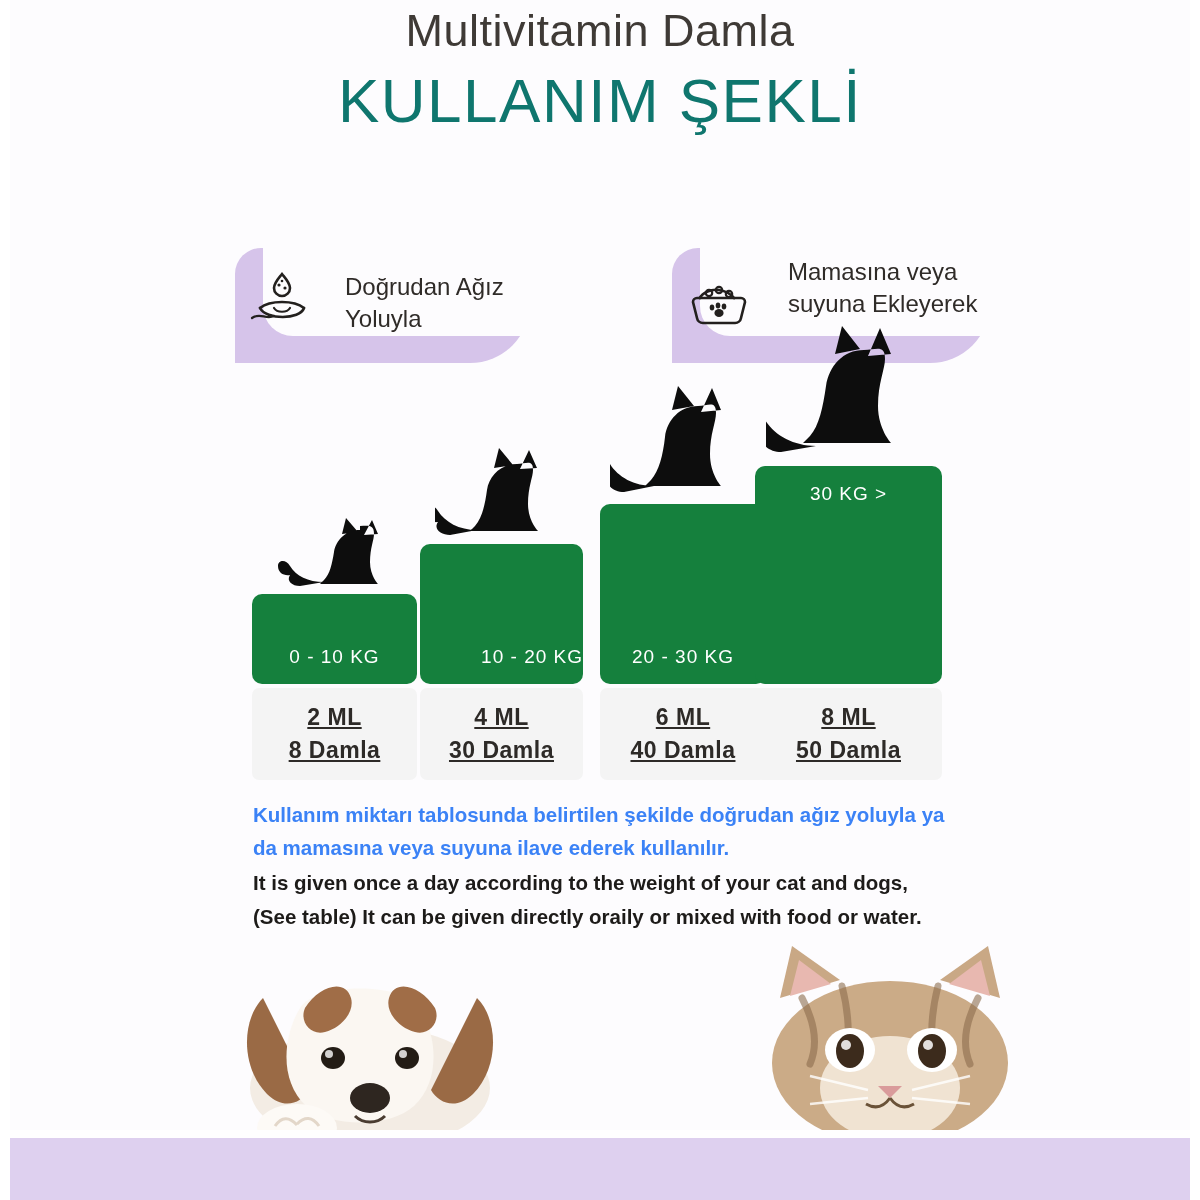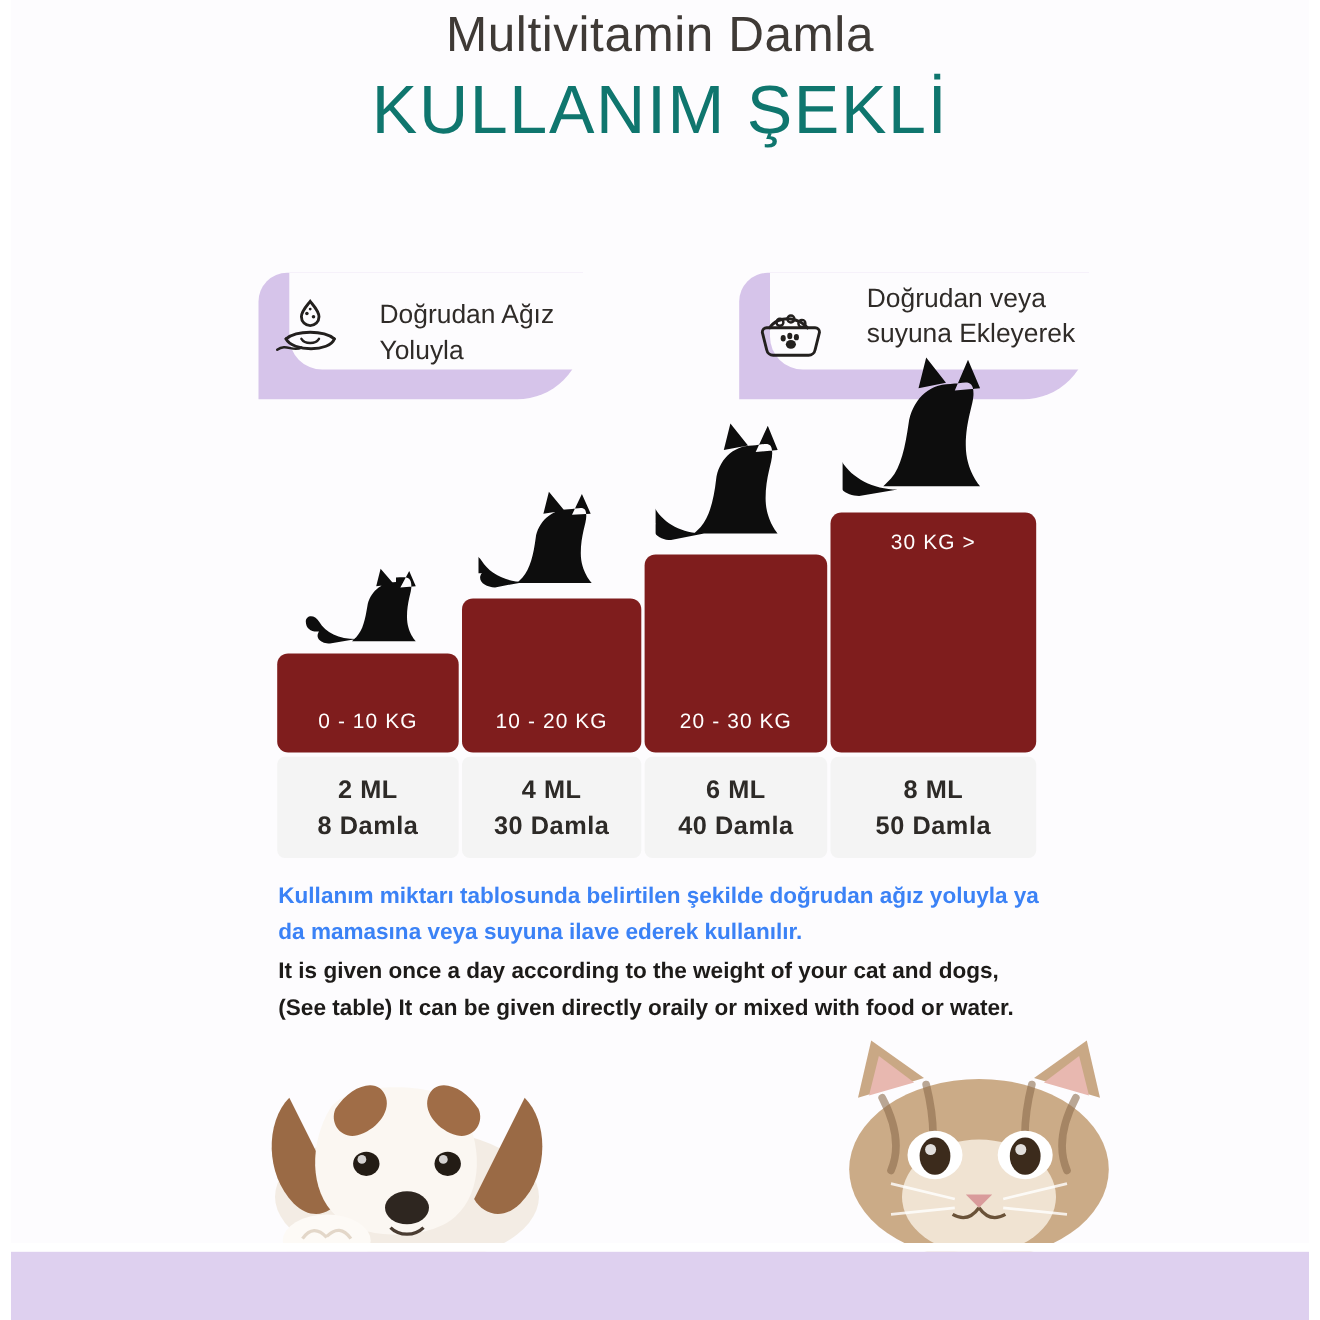--- a/index.html
+++ b/index.html
@@ -110,21 +110,21 @@
     left: 252px;
     top: 400px;
     width: 690px;
     height: 380px;
   }
   .col {
     position: absolute;
     bottom: 0;
   }
   .bar {
-    background: #7f1d1d;
+    background: #15803d;
     border-radius: 10px;
     color: #ffffff;
     display: flex;
     align-items: flex-end;
     justify-content: center;
     box-sizing: border-box;
     padding-bottom: 16px;
     font-size: 19px;
     letter-spacing: 1px;
     font-weight: normal;
@@ -136,21 +136,21 @@
     height: 92px;
     display: flex;
     flex-direction: column;
     align-items: center;
     justify-content: center;
     color: #2d2a27;
     font-weight: bold;
     font-size: 23px;
     letter-spacing: 0.5px;
   }
-  .dose div { line-height: 1.45; }
+  .dose div { line-height: 1.45; text-decoration: underline; }
   .cat {
     position: absolute;
     bottom: 100%;
     left: 50%;
     transform: translateX(-50%);
   }
 
   
   .desc {
     position: absolute;
@@ -246,21 +246,21 @@
         <path d="M14 29 c4 -7 12 -10 20 -9 c7 1 12 4 16 9" fill="none" stroke="#23201e" stroke-width="2.6"></path>
         <circle cx="24" cy="23" r="3.2" fill="none" stroke="#23201e" stroke-width="2.2"></circle>
         <circle cx="34" cy="20" r="3.2" fill="none" stroke="#23201e" stroke-width="2.2"></circle>
         <circle cx="44" cy="24" r="3.2" fill="none" stroke="#23201e" stroke-width="2.2"></circle>
         <ellipse cx="34" cy="43" rx="4.6" ry="4" fill="#23201e"></ellipse>
         <ellipse cx="27" cy="37.5" rx="2.3" ry="2.9" fill="#23201e"></ellipse>
         <ellipse cx="33" cy="35.5" rx="2.3" ry="3" fill="#23201e"></ellipse>
         <ellipse cx="39" cy="36.5" rx="2.3" ry="2.9" fill="#23201e"></ellipse>
       </svg>
     </div>
-    <div class="method-label m2-label">Doğrudan veya suyuna Ekleyerek</div>
+    <div class="method-label m2-label">Mamasına veya suyuna Ekleyerek</div>
   </div>
 
   <div class="chart">
 
     <div class="col" style="left:0px; width:165px;">
       <div class="cat">
         <svg width="118" height="82" viewBox="0 0 118 82">
           <path d="M70 10 l-4 16 l16 -2 z M96 12 l6 14 l-14 1 z
                    M84 22 c-14 0 -24 10 -26 22 c-2 12 -4 22 -10 28 l-4 4 l58 0
                    c0 0 -8 -8 -8 -22 c0 -14 4 -22 4 -28 c0 -10 -6 -8 -14 -8 z
@@ -280,30 +280,30 @@
     <div class="col" style="left:168px; width:163px;">
       <div class="cat">
         <svg width="134" height="100" viewBox="0 0 134 100">
           <path d="M64 8 l-5 20 l19 -3 z M94 10 l8 18 l-17 1 z
                    M82 24 c-16 0 -28 12 -30 26 c-2 15 -5 28 -12 36 l-5 5 l68 0
                    c0 0 -10 -10 -10 -27 c0 -17 5 -27 5 -34 c0 -11 -7 -6 -16 -6 z
                    M42 90 c-18 0 -32 -8 -39 -19 c-5 -8 -14 -7 -14 0 c0 8 7 12 14 11
                    c-5 7 3 13 12 13 z" fill="#0d0d0d"></path>
         </svg>
       </div>
-      <div class="bar" style="height:140px;">
+      <div class="bar" style="height:140px;justify-content:flex-end;">
         <span>10 - 20 KG</span>
       </div>
       <div class="dose">
         <div>4 ML</div>
         <div>30 Damla</div>
       </div>
     </div>
 
-    <div class="col" style="left:334px; width:166px;margin-top:46px;">
+    <div class="col" style="left:348px; width:166px;margin-top:46px;">
       <div class="cat">
         <svg width="146" height="120" viewBox="0 0 146 120">
           <path d="M68 6 l-6 24 l22 -4 z M102 8 l9 22 l-20 2 z
                    M88 26 c-18 0 -31 14 -33 31 c-2 18 -6 34 -14 43 l-6 6 l76 0
                    c0 0 -11 -12 -11 -32 c0 -20 6 -32 6 -41 c0 -13 -8 -7 -18 -7 z
                    M44 106 c-20 0 -36 -9 -44 -22 c-6 -9 -16 -8 -16 0 c0 9 8 14 16 13
                    c-6 8 4 15 14 15 z" fill="#0d0d0d"></path>
         </svg>
       </div>
       <div class="bar" style="height:180px;">

